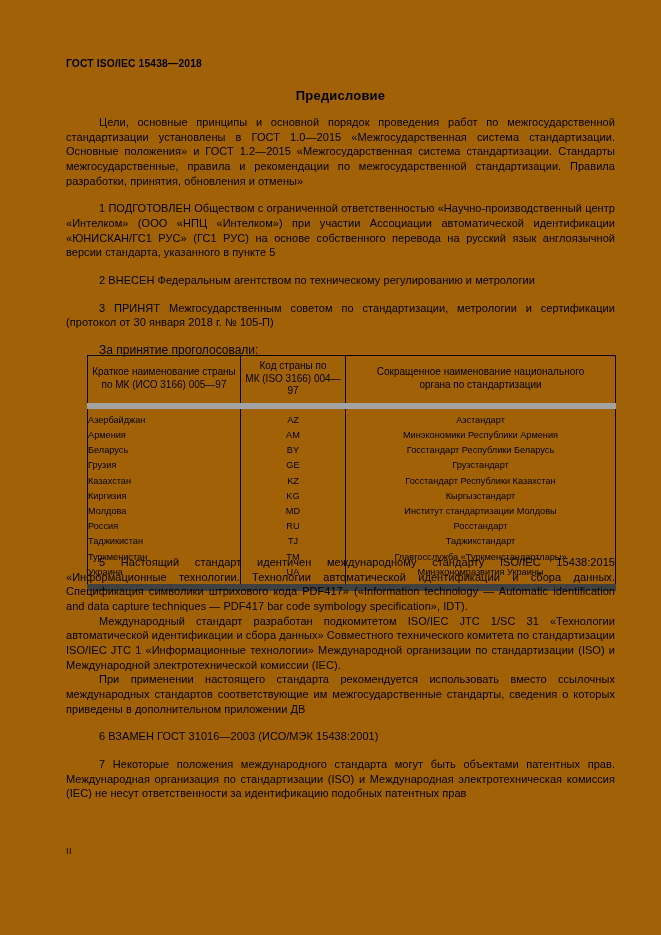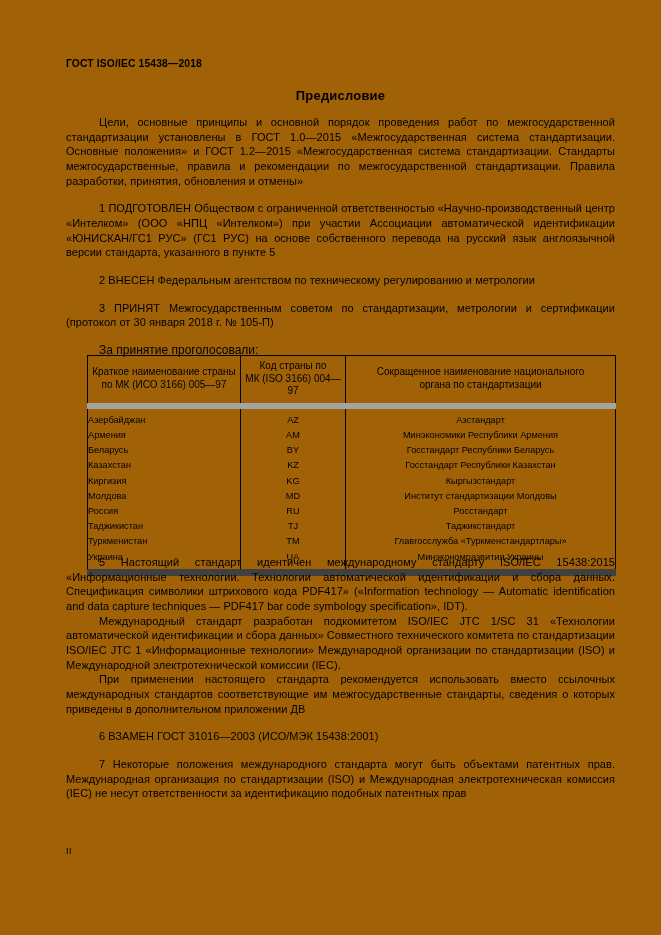--- a/index.html
+++ b/index.html
@@ -211,20 +211,25 @@
           <td class="c-country">Армения</td>
           <td class="c-code">AM</td>
           <td class="c-body">Минэкономики Республики Армения</td>
         </tr>
         <tr>
           <td class="c-country">Беларусь</td>
           <td class="c-code">BY</td>
           <td class="c-body">Госстандарт Республики Беларусь</td>
         </tr>
         <tr>
+          <td class="c-country">Грузия</td>
+          <td class="c-code">GE</td>
+          <td class="c-body">Грузстандарт</td>
+        </tr>
+        <tr>
           <td class="c-country">Казахстан</td>
           <td class="c-code">KZ</td>
           <td class="c-body">Госстандарт Республики Казахстан</td>
         </tr>
         <tr>
           <td class="c-country">Киргизия</td>
           <td class="c-code">KG</td>
           <td class="c-body">Кыргызстандарт</td>
         </tr>
         <tr>

